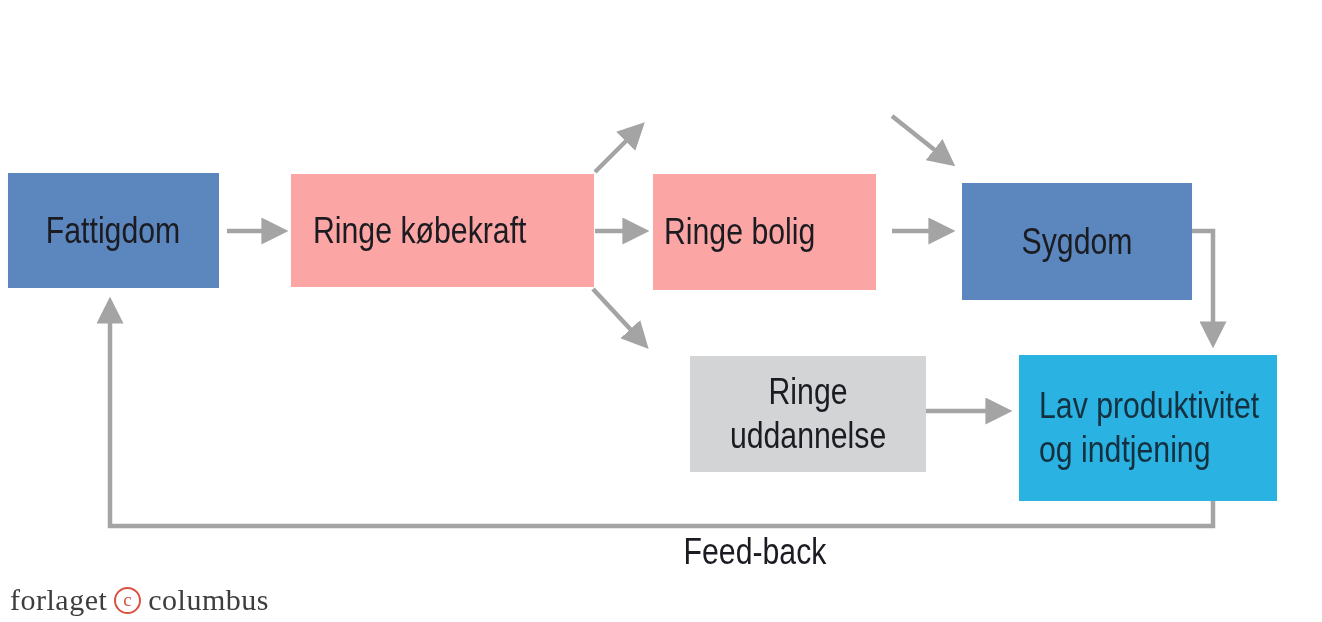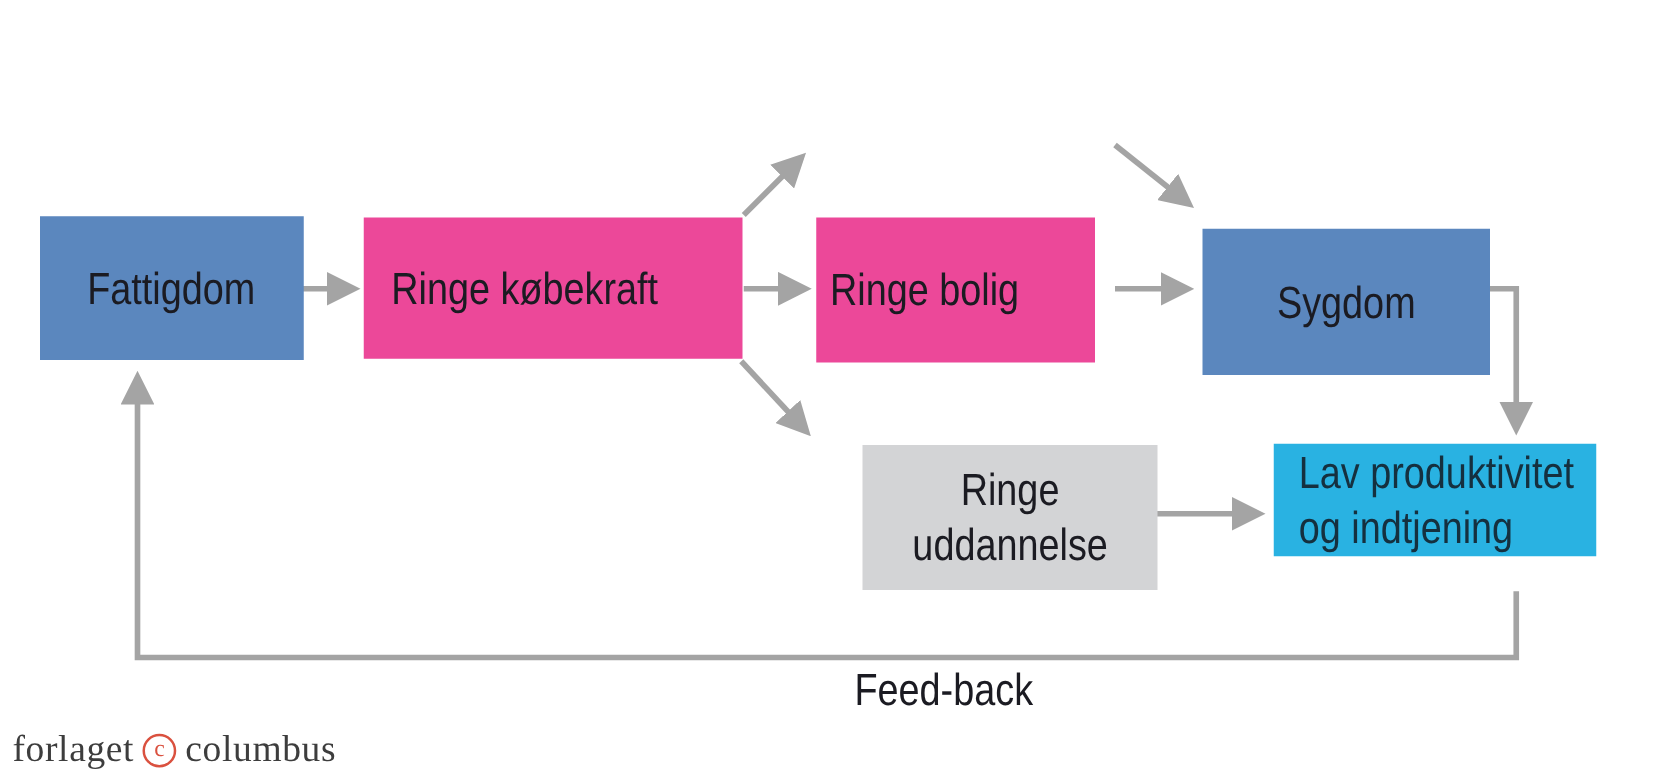--- a/index.html
+++ b/index.html
@@ -31,31 +31,31 @@
     transform: scaleX(0.84);
     transform-origin: center center;
     text-align: center;
   }
   .node.align-left { align-items: flex-start; }
   .node.align-left .lbl {
     transform-origin: left center;
     text-align: left;
   }
   .dark-blue  { background: #5b87be; }
-  .light-blue { background: #ec4899; }
+  .light-blue { background: #fca5a5; }
   .gray-box   { background: #d3d4d6; }
   .cyan-box   { background: #29b2e2; color: #15303f; }
 
-  #node-fattigdom      { left: 32px;   top: 173px; width: 211px; height: 115px; }
+  #node-fattigdom      { left: 8px;   top: 173px; width: 211px; height: 115px; }
   #node-kobekraft      { left: 291px;  top: 174px; width: 303px; height: 113px; padding-left: 22px; width: 281px; }
   #node-underernaering { left: 653px;  top: 0px;   width: 237px; height: 113px; }
   #node-bolig          { left: 653px;  top: 174px; width: 239px; height: 116px; padding-left: 11px; width: 212px; }
   #node-sygdom         { left: 962px;  top: 183px; width: 230px; height: 117px; }
   #node-uddannelse     { left: 654px;  top: 356px; width: 236px; height: 116px; margin-left: 36px; }
-  #node-produktivitet  { left: 1019px; top: 355px; width: 238px; height: 90px; padding-left: 20px; }
+  #node-produktivitet  { left: 1019px; top: 355px; width: 238px; height: 146px; padding-left: 20px; }
 
   .feedback-label {
     position: absolute;
     left: 600px; top: 532px;
     width: 310px;
     text-align: center;
     font-size: 36px;
     line-height: 1.1;
     transform: scaleX(0.84);
     transform-origin: center center;

